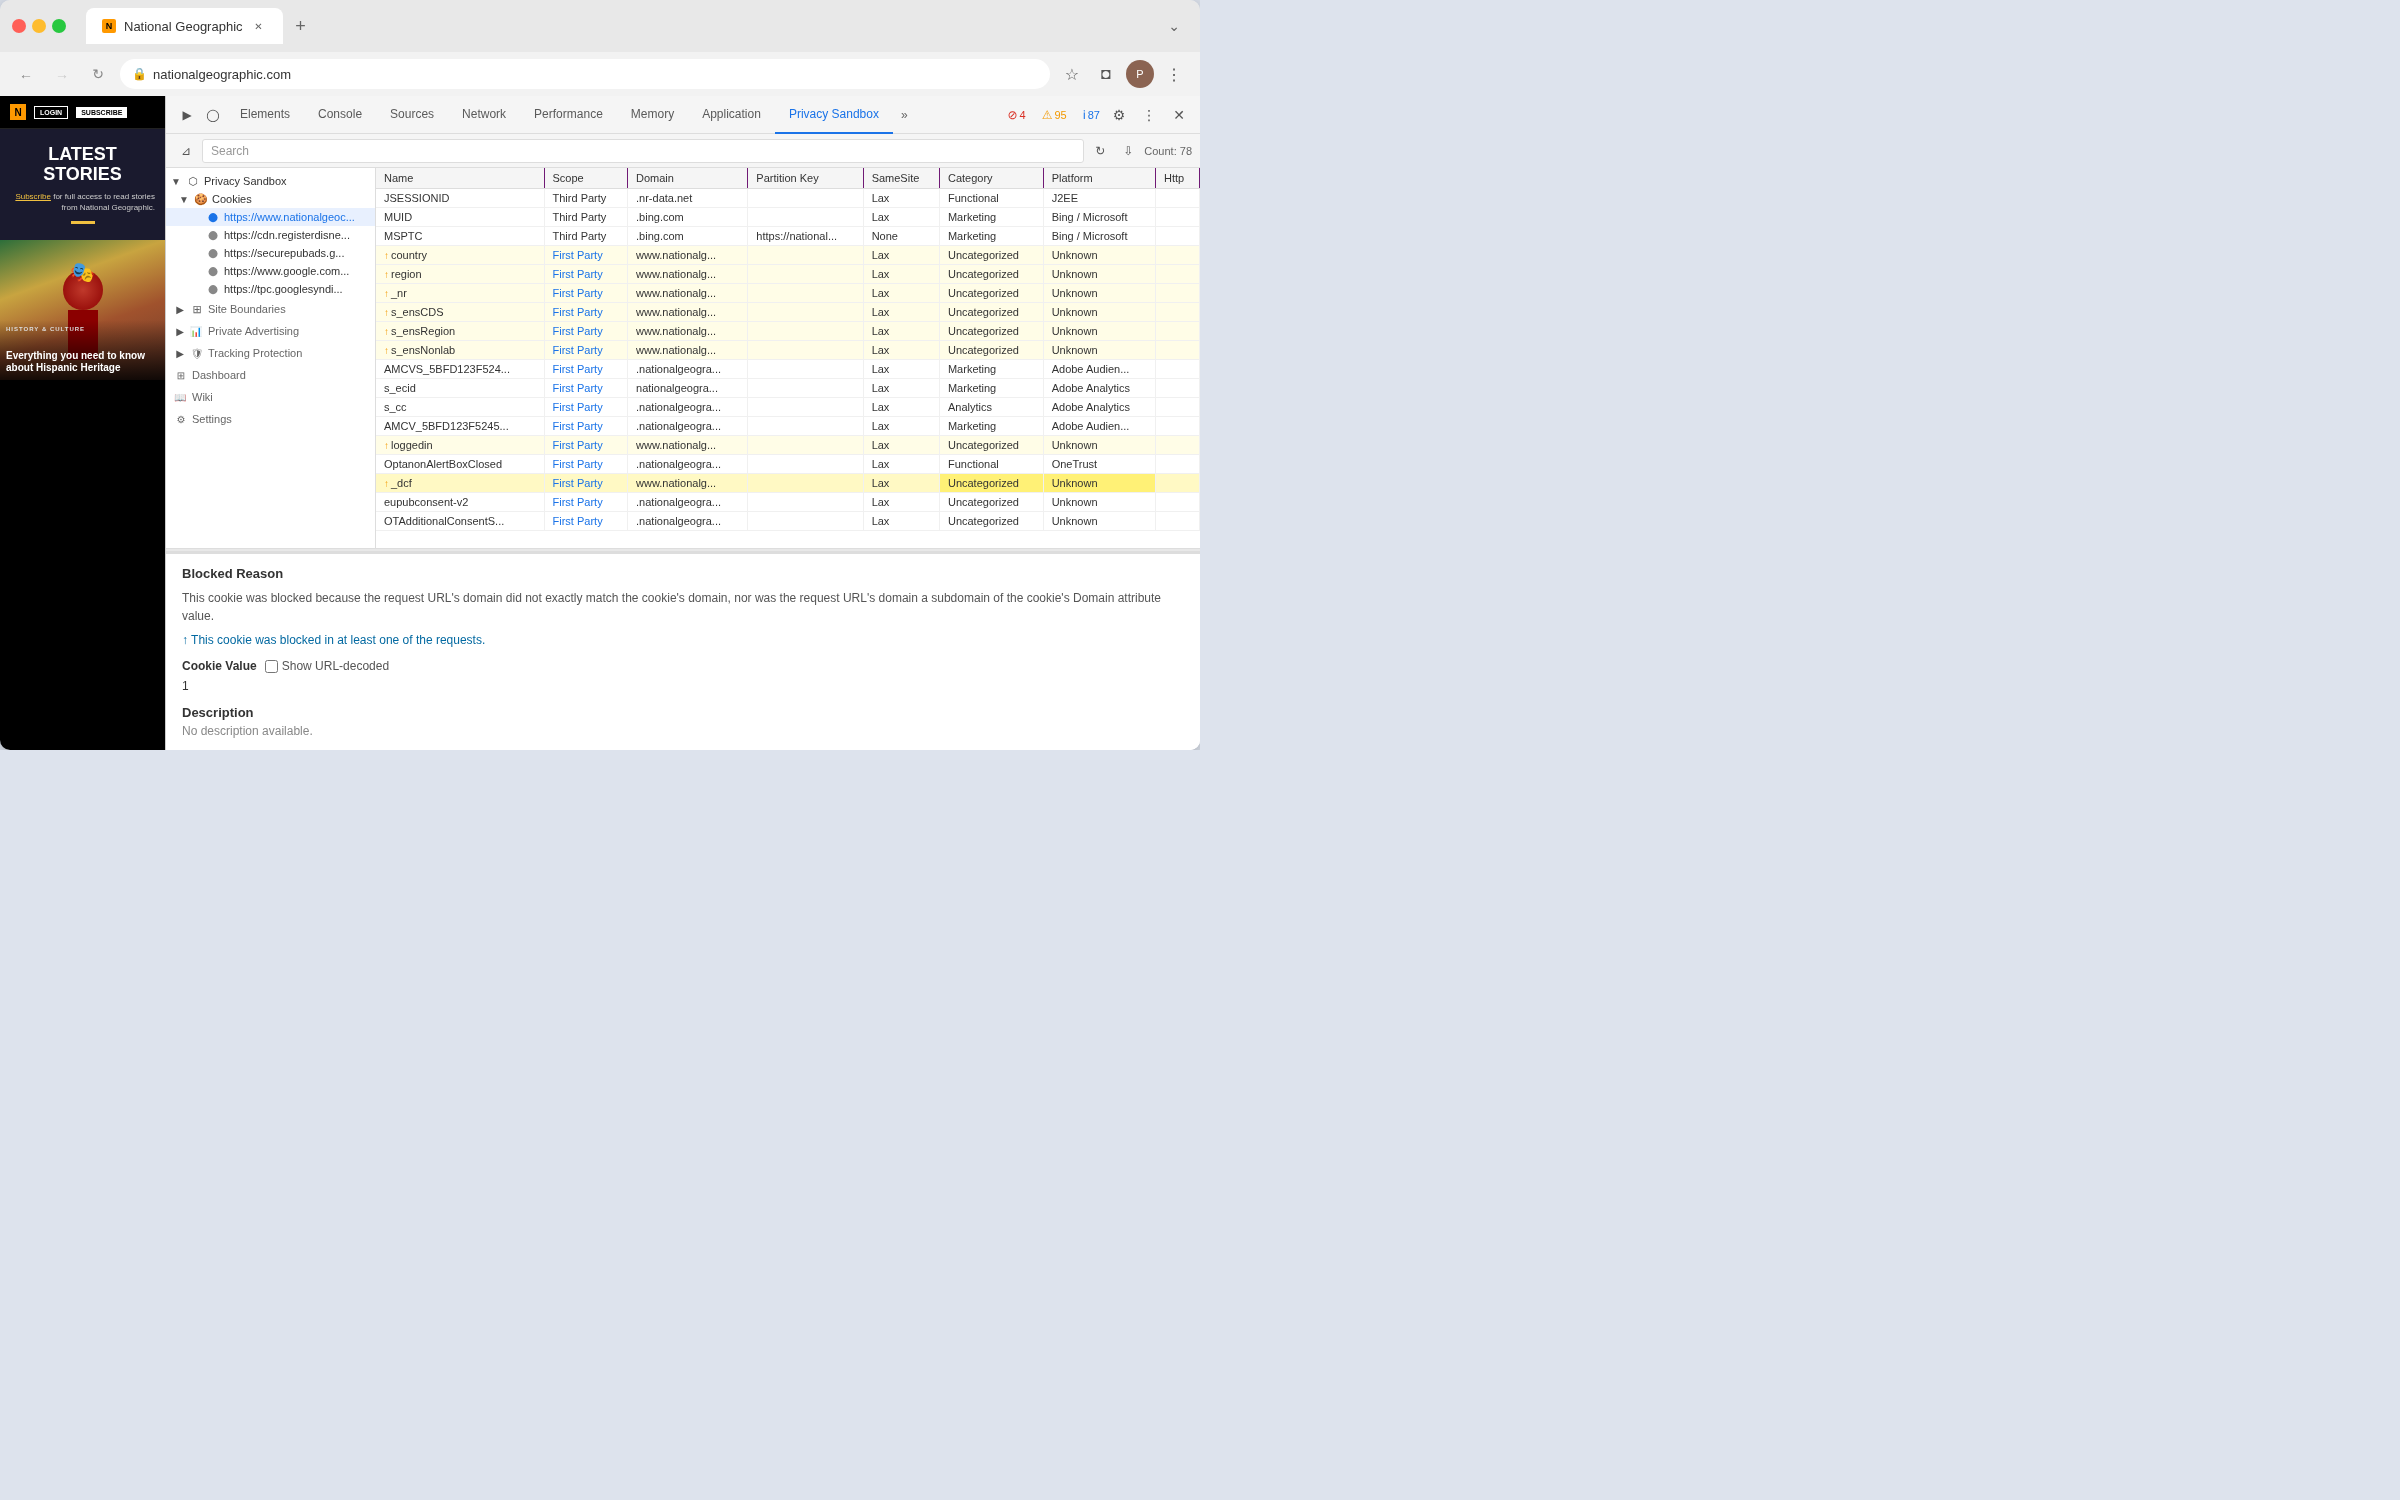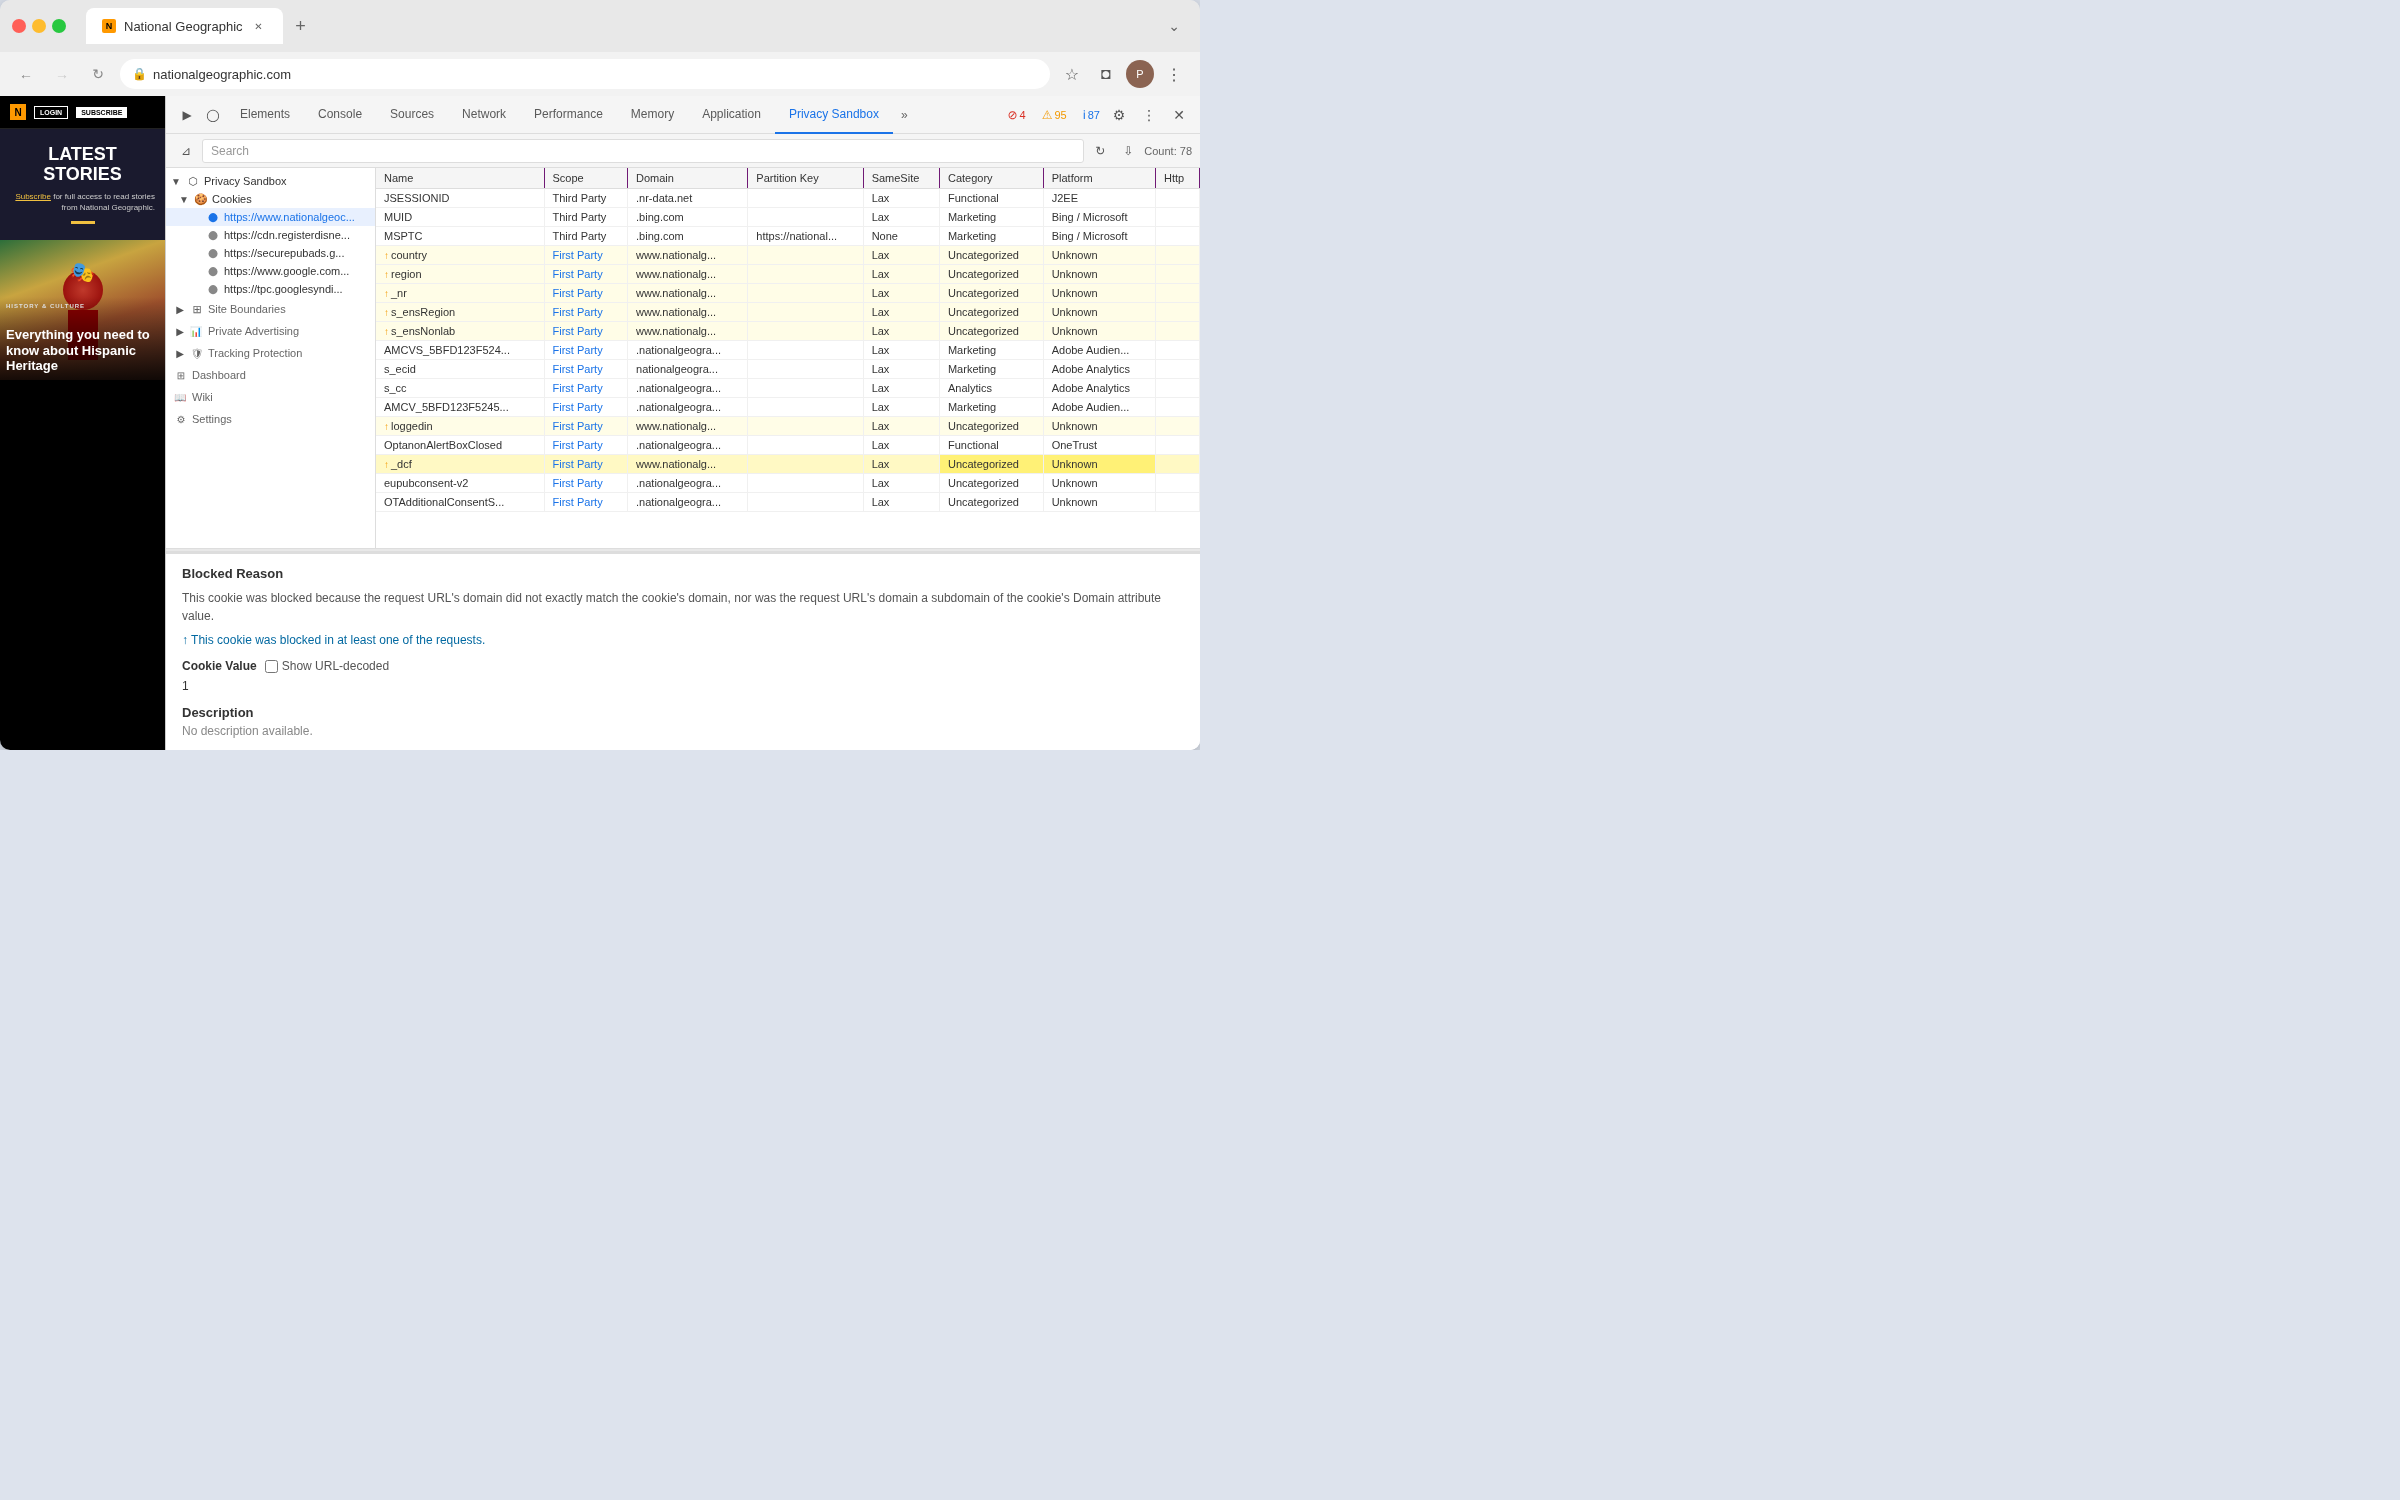--- a/index.html
+++ b/index.html
@@ -161,21 +161,21 @@
       </div>
       <div class="site-image" style="height:140px; background: linear-gradient(160deg, #2c6e3a 0%, #c8a440 30%, #a0522d 60%, #6b3a2a 100%); position: relative; overflow:hidden;">
 
         <div style="width:50px; height:90px; position:relative; margin-top:10px;">
           <div style="width:40px; height:40px; border-radius:50%; background: radial-gradient(circle, #c0392b, #8B0000); margin: 0 auto;"></div>
           <div style="width:30px; height:50px; background: #8B0000; margin: 0 auto;"></div>
           <div style="position:absolute; top:-10px; left:0; right:0; text-align:center; font-size:20px;">🎭</div>
         </div>
         <div class="site-image-overlay" style="position:absolute; bottom:0; left:0; right:0; padding:6px; background:linear-gradient(transparent, rgba(0,0,0,0.85));">
           <div style="font-size:6px; color:#ddd; font-weight:bold; letter-spacing:1px;">HISTORY &amp; CULTURE</div>
-          <div style="font-size:13px; color:#fff; font-weight:bold; line-height:1.2; margin-top:18px;">Everything you need to know about Hispanic Heritage</div>
+          <div style="font-size:10px; color:#fff; font-weight:bold; line-height:1.2; margin-top:18px;">Everything you need to know about Hispanic Heritage</div>
         </div>
       </div>
     </div>
 
     <div class="devtools">
 
       <div class="devtools-toolbar">
         <div class="devtools-icon-btn" style="font-size:12px;">▶</div>
         <div class="devtools-icon-btn" style="font-size:12px;">◯</div>
         <div class="devtools-tab">Elements</div>
@@ -364,20 +364,30 @@
                     <td><span style="color:#f29900; font-size:10px; margin-right:2px;">↑</span>_nr</td>
                     <td style="color: rgb(26, 115, 232);">First Party</td>
                     <td>www.nationalg...</td>
                     <td></td>
                     <td>Lax</td>
                     <td style="background: rgb(255, 253, 231);">Uncategorized</td>
                     <td style="background: rgb(255, 253, 231);">Unknown</td>
                     <td></td>
                   </tr>
                   <tr class="highlighted">
+                    <td><span style="color:#f29900; font-size:10px; margin-right:2px;">↑</span>s_ensCDS</td>
+                    <td style="color: rgb(26, 115, 232);">First Party</td>
+                    <td>www.nationalg...</td>
+                    <td></td>
+                    <td>Lax</td>
+                    <td style="background: rgb(255, 253, 231);">Uncategorized</td>
+                    <td style="background: rgb(255, 253, 231);">Unknown</td>
+                    <td></td>
+                  </tr>
+                  <tr class="highlighted">
                     <td><span style="color:#f29900; font-size:10px; margin-right:2px;">↑</span>s_ensRegion</td>
                     <td style="color: rgb(26, 115, 232);">First Party</td>
                     <td>www.nationalg...</td>
                     <td></td>
                     <td>Lax</td>
                     <td style="background: rgb(255, 253, 231);">Uncategorized</td>
                     <td style="background: rgb(255, 253, 231);">Unknown</td>
                     <td></td>
                   </tr>
                   <tr class="highlighted">

